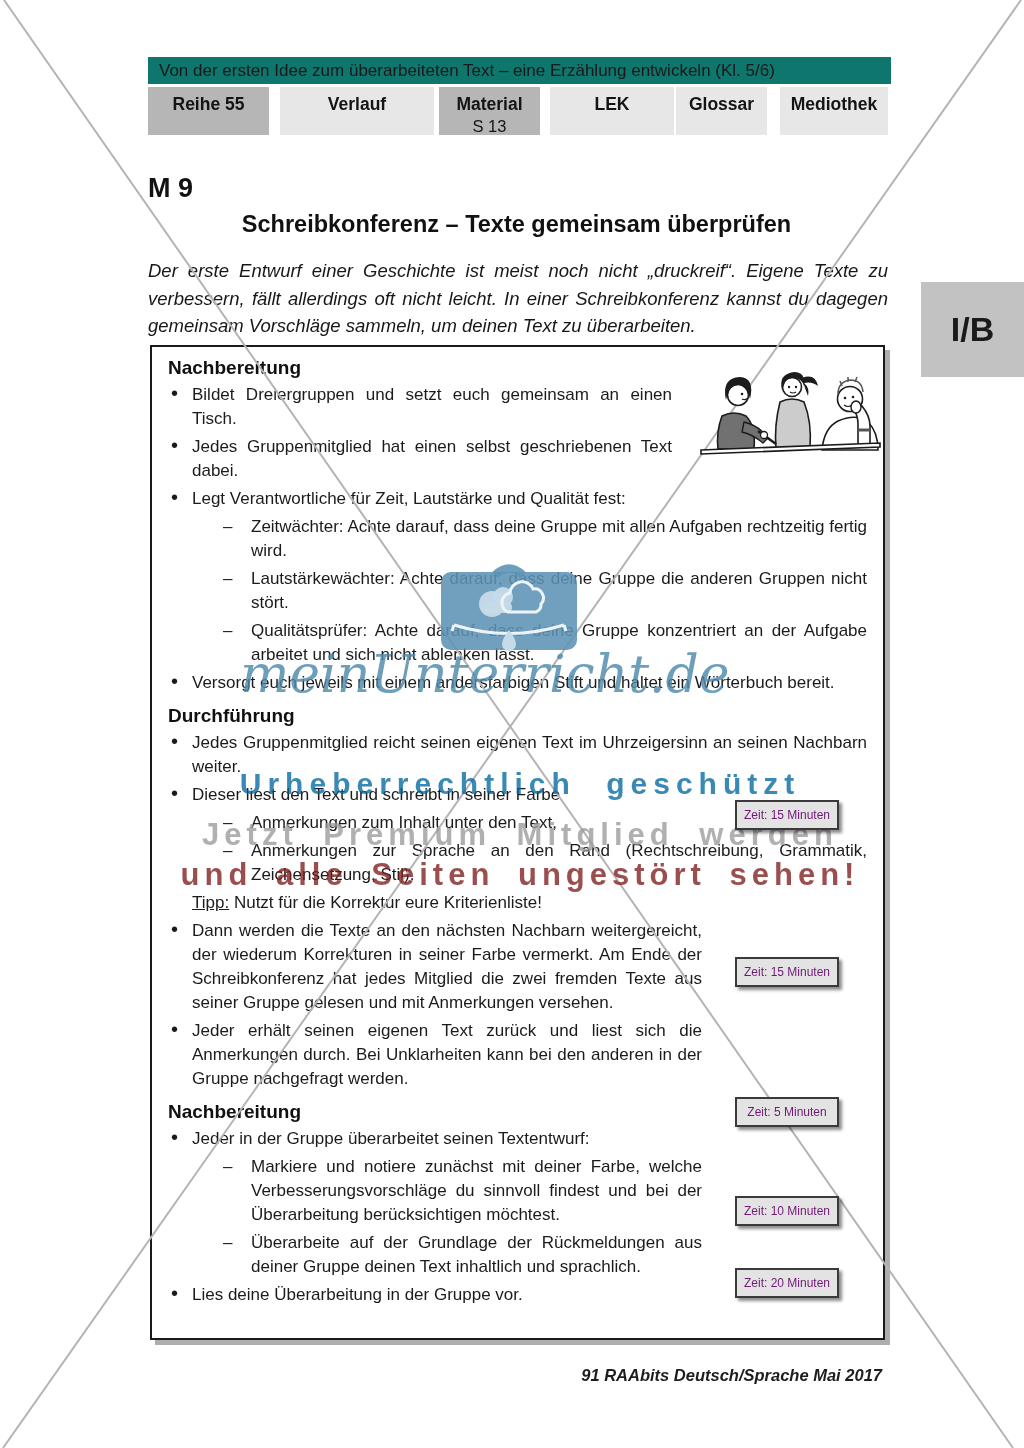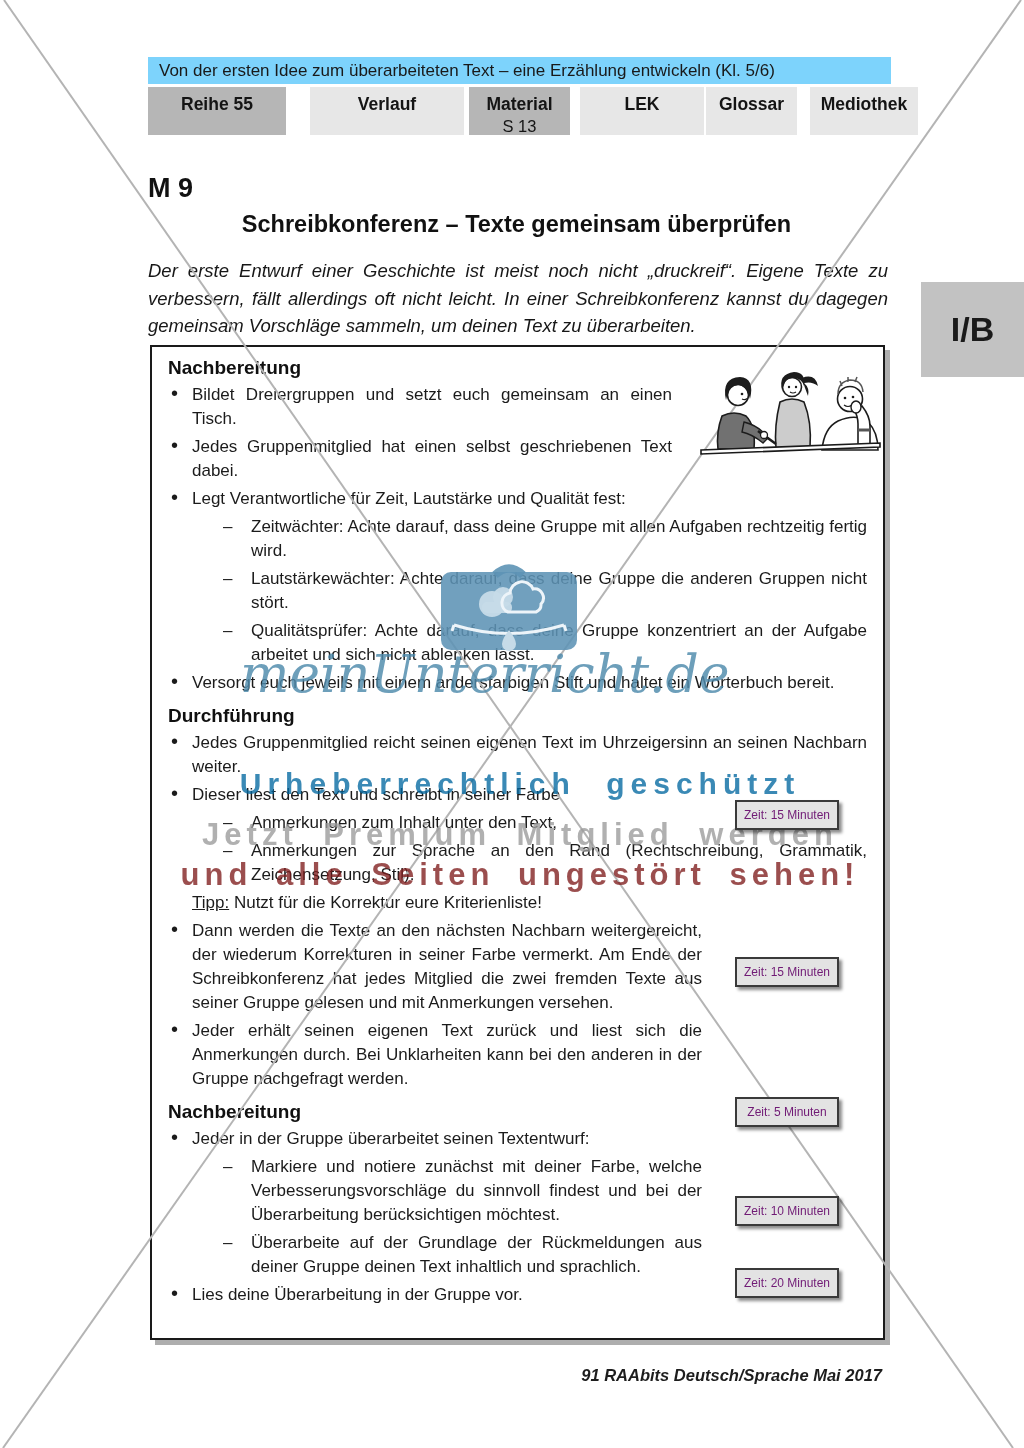--- a/index.html
+++ b/index.html
@@ -1,25 +1,25 @@
 <!DOCTYPE html>
 <html><head>
 <meta charset="utf-8">
 <style>
   html,body{margin:0;padding:0;background:#fff;}
   .page{position:relative;width:1024px;height:1448px;background:#ffffff;overflow:hidden;
         font-family:"Liberation Sans",sans-serif;color:#1b1b1b;}
   
-  .banner{position:absolute;left:148px;top:57px;width:743px;height:27px;background:#7dd3fc;
+  .banner{position:absolute;left:148px;top:57px;width:743px;height:27px;background:#0f766e;
           font-size:17px;line-height:27px;padding-left:11px;box-sizing:border-box;color:#191919;}
   .tabs{position:absolute;left:148px;top:87px;display:flex;}
   .tab{height:48px;background:#e7e7e7;text-align:center;font-weight:bold;font-size:17.5px;
        padding-top:7px;box-sizing:border-box;color:#141414;}
   .tab.dark{background:#b6b6b6;}
-  .t1{width:138px;margin-right:24px;}
+  .t1{width:121px;margin-right:11px;}
   .t2{width:154px;margin-right:5px;}
   .t3{width:101px;margin-right:10px;}
   .t4{width:124px;margin-right:2px;}
   .t5{width:91px;margin-right:13px;}
   .t6{width:108px;}
   .tab .sub{display:block;font-weight:normal;font-size:16.5px;margin-top:2px;}
   .side-tab{position:absolute;left:921px;top:282px;width:103px;height:95px;background:#c2c2c2;
             display:flex;align-items:center;justify-content:center;font-weight:bold;font-size:34px;color:#1a1a1a;}
   
   .m-code{position:absolute;left:148px;top:173px;font-weight:bold;font-size:27px;color:#111;}

